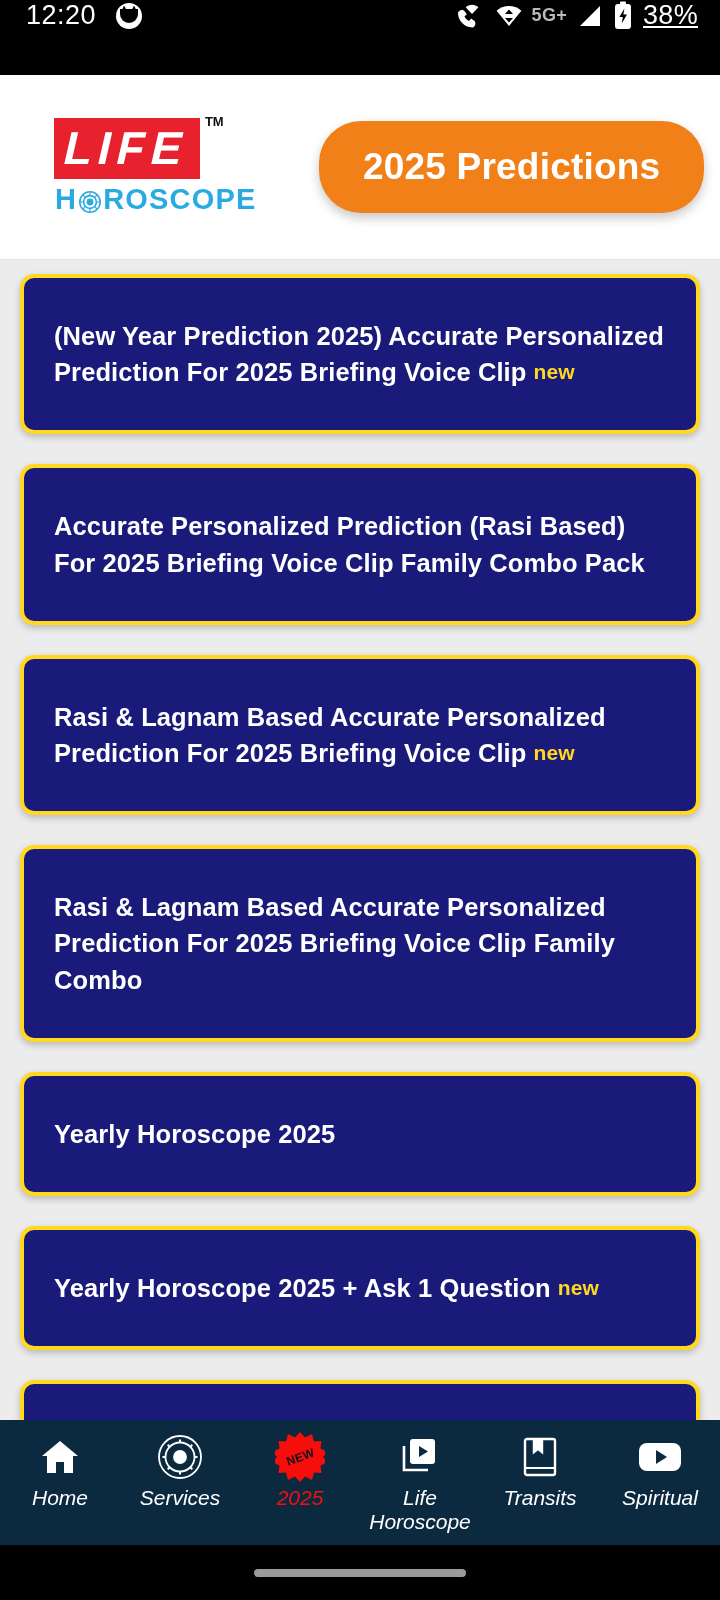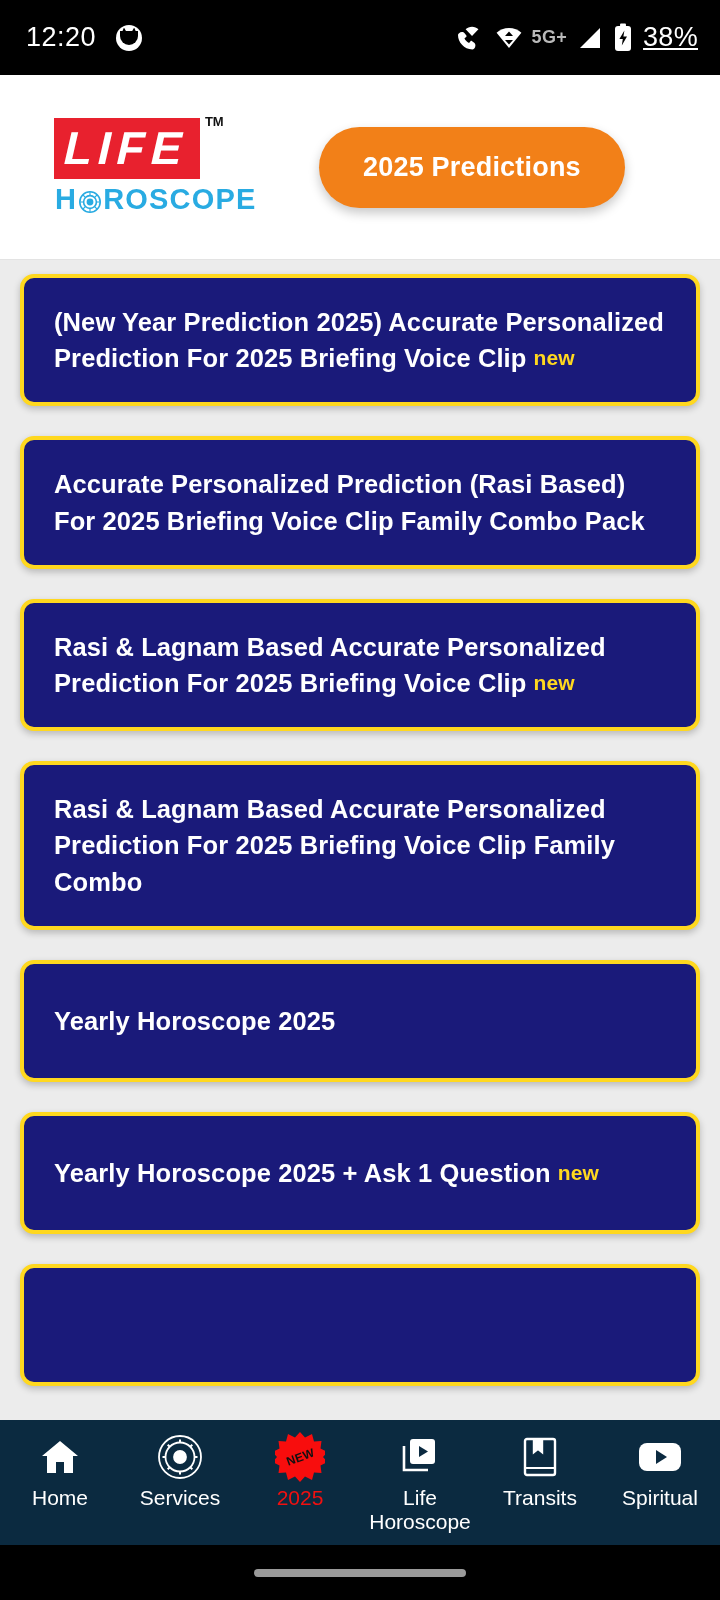--- a/index.html
+++ b/index.html
@@ -7,21 +7,21 @@
   body {
     font-family:"Liberation Sans", sans-serif;
     background:#000;
     overflow:hidden;
     position:relative;
   }
 
   
   #status-bar{
     height:75px; background:#000; color:#fff;
-    display:flex; align-items:center; justify-content:space-between;
+    display:flex; align-items:flex-start; justify-content:space-between;
     padding:0 22px 0 26px;
   }
   .sb-left{ display:flex; align-items:center; gap:20px; }
   .sb-time{ font-size:27px; letter-spacing:.5px; }
   .sb-appicon{
     width:26px;height:26px;border-radius:50%;
     background:#fff; position:relative; display:block;
   }
   .sb-appicon::after{
     content:""; position:absolute; left:4px; top:6px;
@@ -66,40 +66,40 @@
   .logo-horo span{
     color:#29abe2; font-weight:bold; font-size:29px;
     letter-spacing:1.2px;
   }
   .zodiac-o{
     width:24px;height:24px;margin:0 1px; display:inline-block;
   }
   .btn-predictions{
     margin-left:34px;
     background:#f28018; color:#fff;
-    font-size:27px; font-weight:bold;
+    font-size:37px; font-weight:bold;
     border:none; border-radius:42px;
     padding:25px 44px;
     box-shadow:0 5px 11px rgba(0,0,0,.22);
     cursor:pointer; letter-spacing:.2px;
     white-space:nowrap;
   }
 
   
   #card-list{
     position:absolute; top:260px; left:0; right:0; bottom:0;
     background:#ececec;
     padding:14px 20px 0 20px;
     overflow:hidden;
   }
   .prod-card{
     background:#1a1a7a;
     border:4px solid #ffd81f;
     border-radius:14px;
-    padding:26px 30px;
+    padding:40px 30px;
     margin-bottom:30px;
     display:flex; align-items:center;
     box-shadow:0 3px 7px rgba(0,0,0,.22);
     cursor:pointer;
     min-height:122px;
   }
   .prod-card .title{
     color:#fff; font-weight:bold; font-size:25.5px;
     line-height:1.42; letter-spacing:.1px;
   }
@@ -117,21 +117,21 @@
   }
   .nav-item{
     flex:1; display:flex; flex-direction:column;
     align-items:center; justify-content:flex-start;
     cursor:pointer; position:relative; height:100%;
   }
   .nav-ico{ height:50px; display:flex; align-items:center; justify-content:center; }
   .nav-ico svg{ display:block; }
   .nav-label{
     color:#fff; font-size:21px; line-height:1.15; text-align:center;
-    margin-top:4px; white-space:nowrap;
+    margin-top:4px; white-space:nowrap;font-style:italic;
   }
   .nav-label.two-line{ white-space:normal; line-height:1.12; }
   .nav-item.active .nav-label{ color:#f01010; }
 
   .starburst{
     width:50px;height:50px; position:relative;
     display:flex; align-items:center; justify-content:center;
   }
   .starburst .burst{
     position:absolute; inset:0; background:#f80d0d;

